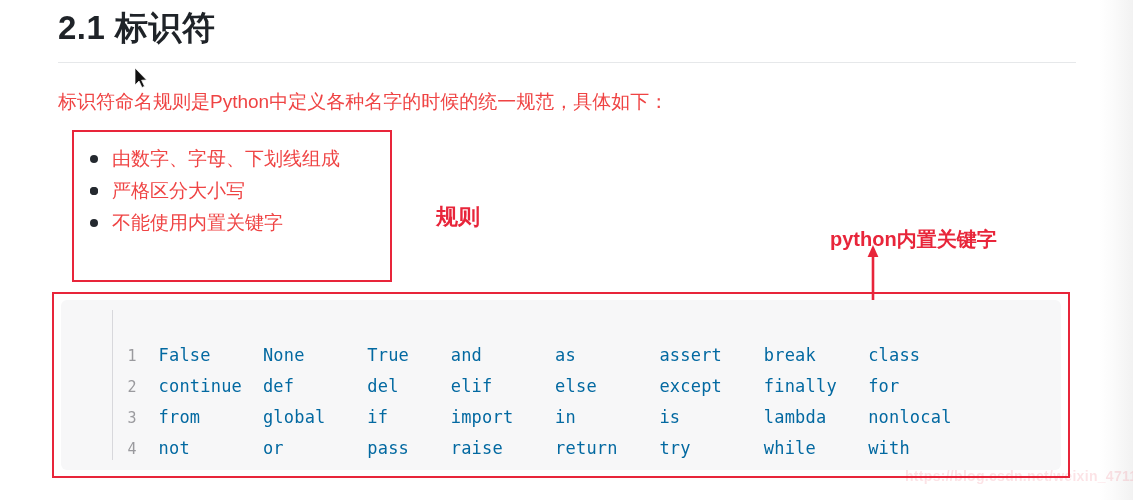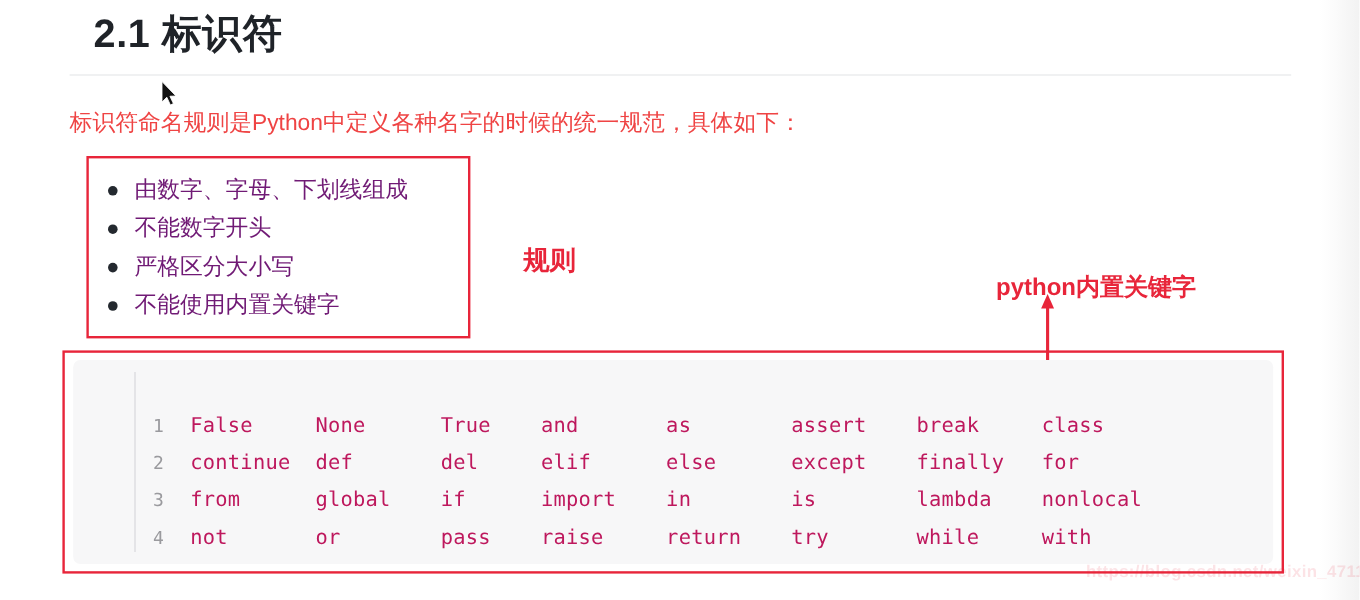--- a/index.html
+++ b/index.html
@@ -37,21 +37,20 @@
   
   .heading {
     position: absolute;
     left: 58px;
     top: 6px;
     font-size: 33px;
     font-weight: bold;
     color: #1f2328;
     letter-spacing: 0.5px;
     white-space: nowrap;
-    margin-left: 20px;
   }
   .heading-rule {
     position: absolute;
     left: 58px;
     top: 62px;
     width: 1018px;
     height: 1px;
     background: #e6e8ea;
   }
 
@@ -79,21 +78,21 @@
     position: absolute;
     left: 0;
     top: 0;
     margin: 0;
     padding: 11px 0 0 38px;
     list-style: none;
   }
   .rules-list li {
     position: relative;
     font-size: 19px;
-    color: #701a75;
+    color: #ef4444;
     line-height: 32px;
     white-space: nowrap;
   }
   .rules-list li .bullet {
     position: absolute;
     left: -22px;
     top: 12px;
     width: 8px;
     height: 8px;
     border-radius: 50%;
@@ -174,21 +173,21 @@
     text-align: right;
     font-family: "DejaVu Sans Mono", monospace;
     font-size: 15px;
     color: #9a9a9e;
   }
   .code-row .code-text {
     display: inline-block;
     margin-left: 22px;
     font-family: "DejaVu Sans Mono", monospace;
     font-size: 17px;
-    color: #be185d;
+    color: #0369a1;
     letter-spacing: 0.2px;
   }
 
   
   .watermark {
     position: absolute;
     left: 905px;
     top: 468px;
     font-size: 14px;
     font-weight: bold;
@@ -219,21 +218,20 @@
   <div class="intro">标识符命名规则是Python中定义各种名字的时候的统一规范，具体如下：</div>
 
   <div class="rules-box">
     <ul class="rules-list">
       <li>
         <span class="bullet"></span>
         <span>由数字、字母、下划线组成</span>
       </li>
       <li>
         <span class="bullet"></span>
-        <span>不能数字开头</span>
       </li>
       <li>
         <span class="bullet"></span>
         <span>严格区分大小写</span>
       </li>
       <li>
         <span class="bullet"></span>
         <span>不能使用内置关键字</span>
       </li>
     </ul>

